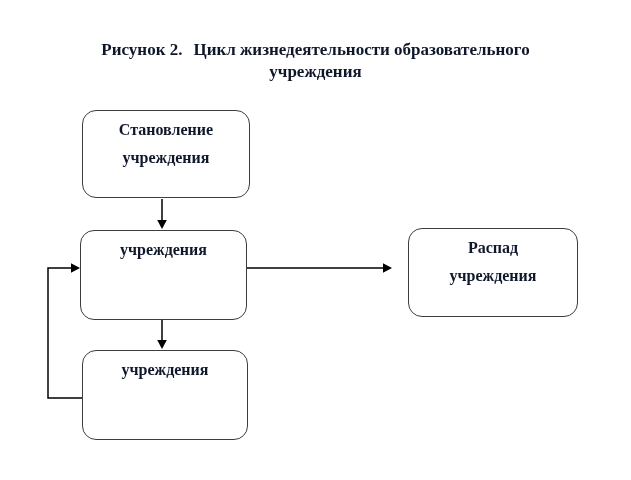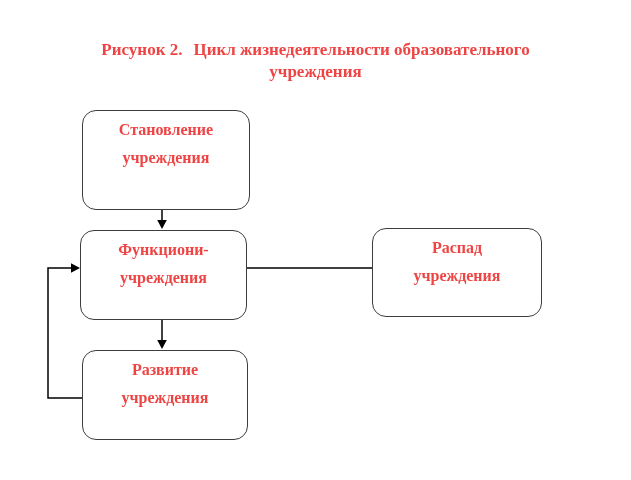--- a/index.html
+++ b/index.html
@@ -6,21 +6,21 @@
     margin: 0;
     padding: 0;
     background: #ffffff;
   }
   .page {
     position: relative;
     width: 631px;
     height: 480px;
     background: #ffffff;
     font-family: "Liberation Serif", "DejaVu Serif", serif;
-    color: #ef4444;
+    color: #0f172a;
     overflow: hidden;
   }
   .caption {
     position: absolute;
     left: 0;
     top: 39px;
     width: 631px;
     text-align: center;
     font-size: 17px;
     font-weight: bold;
@@ -85,33 +85,31 @@
       <line x1="162" y1="320" x2="162" y2="341" stroke="#000000" stroke-width="1.5"></line>
       <polygon points="162,349 157.2,340 166.8,340" fill="#000000"></polygon>
     </g>
 
     <g>
       <polyline points="82,398 48,398 48,268 71,268" fill="none" stroke="#000000" stroke-width="1.5"></polyline>
       <polygon points="80,268 71,263.2 71,272.8" fill="#000000"></polygon>
     </g>
   </svg>
 
-  <div class="node" style="left:82px; top:110px; width:168px; height:100px;">
+  <div class="node" style="left:82px; top:110px; width:168px; height:88px;">
     <div class="node-line">Становление</div>
     <div class="node-line">учреждения</div>
   </div>
 
   <div class="node" style="left:80px; top:230px; width:167px; height:90px;">
-    <div class="node-line">Функциони-</div>
     <div class="node-line">учреждения</div>
   </div>
 
-  <div class="node" style="left:372px; top:228px; width:170px; height:89px;">
+  <div class="node" style="left:408px; top:228px; width:170px; height:89px;">
     <div class="node-line">Распад</div>
     <div class="node-line">учреждения</div>
   </div>
 
   <div class="node" style="left:82px; top:350px; width:166px; height:90px;">
-    <div class="node-line">Развитие</div>
     <div class="node-line">учреждения</div>
   </div>
 
 </div>
 
 </body></html>

